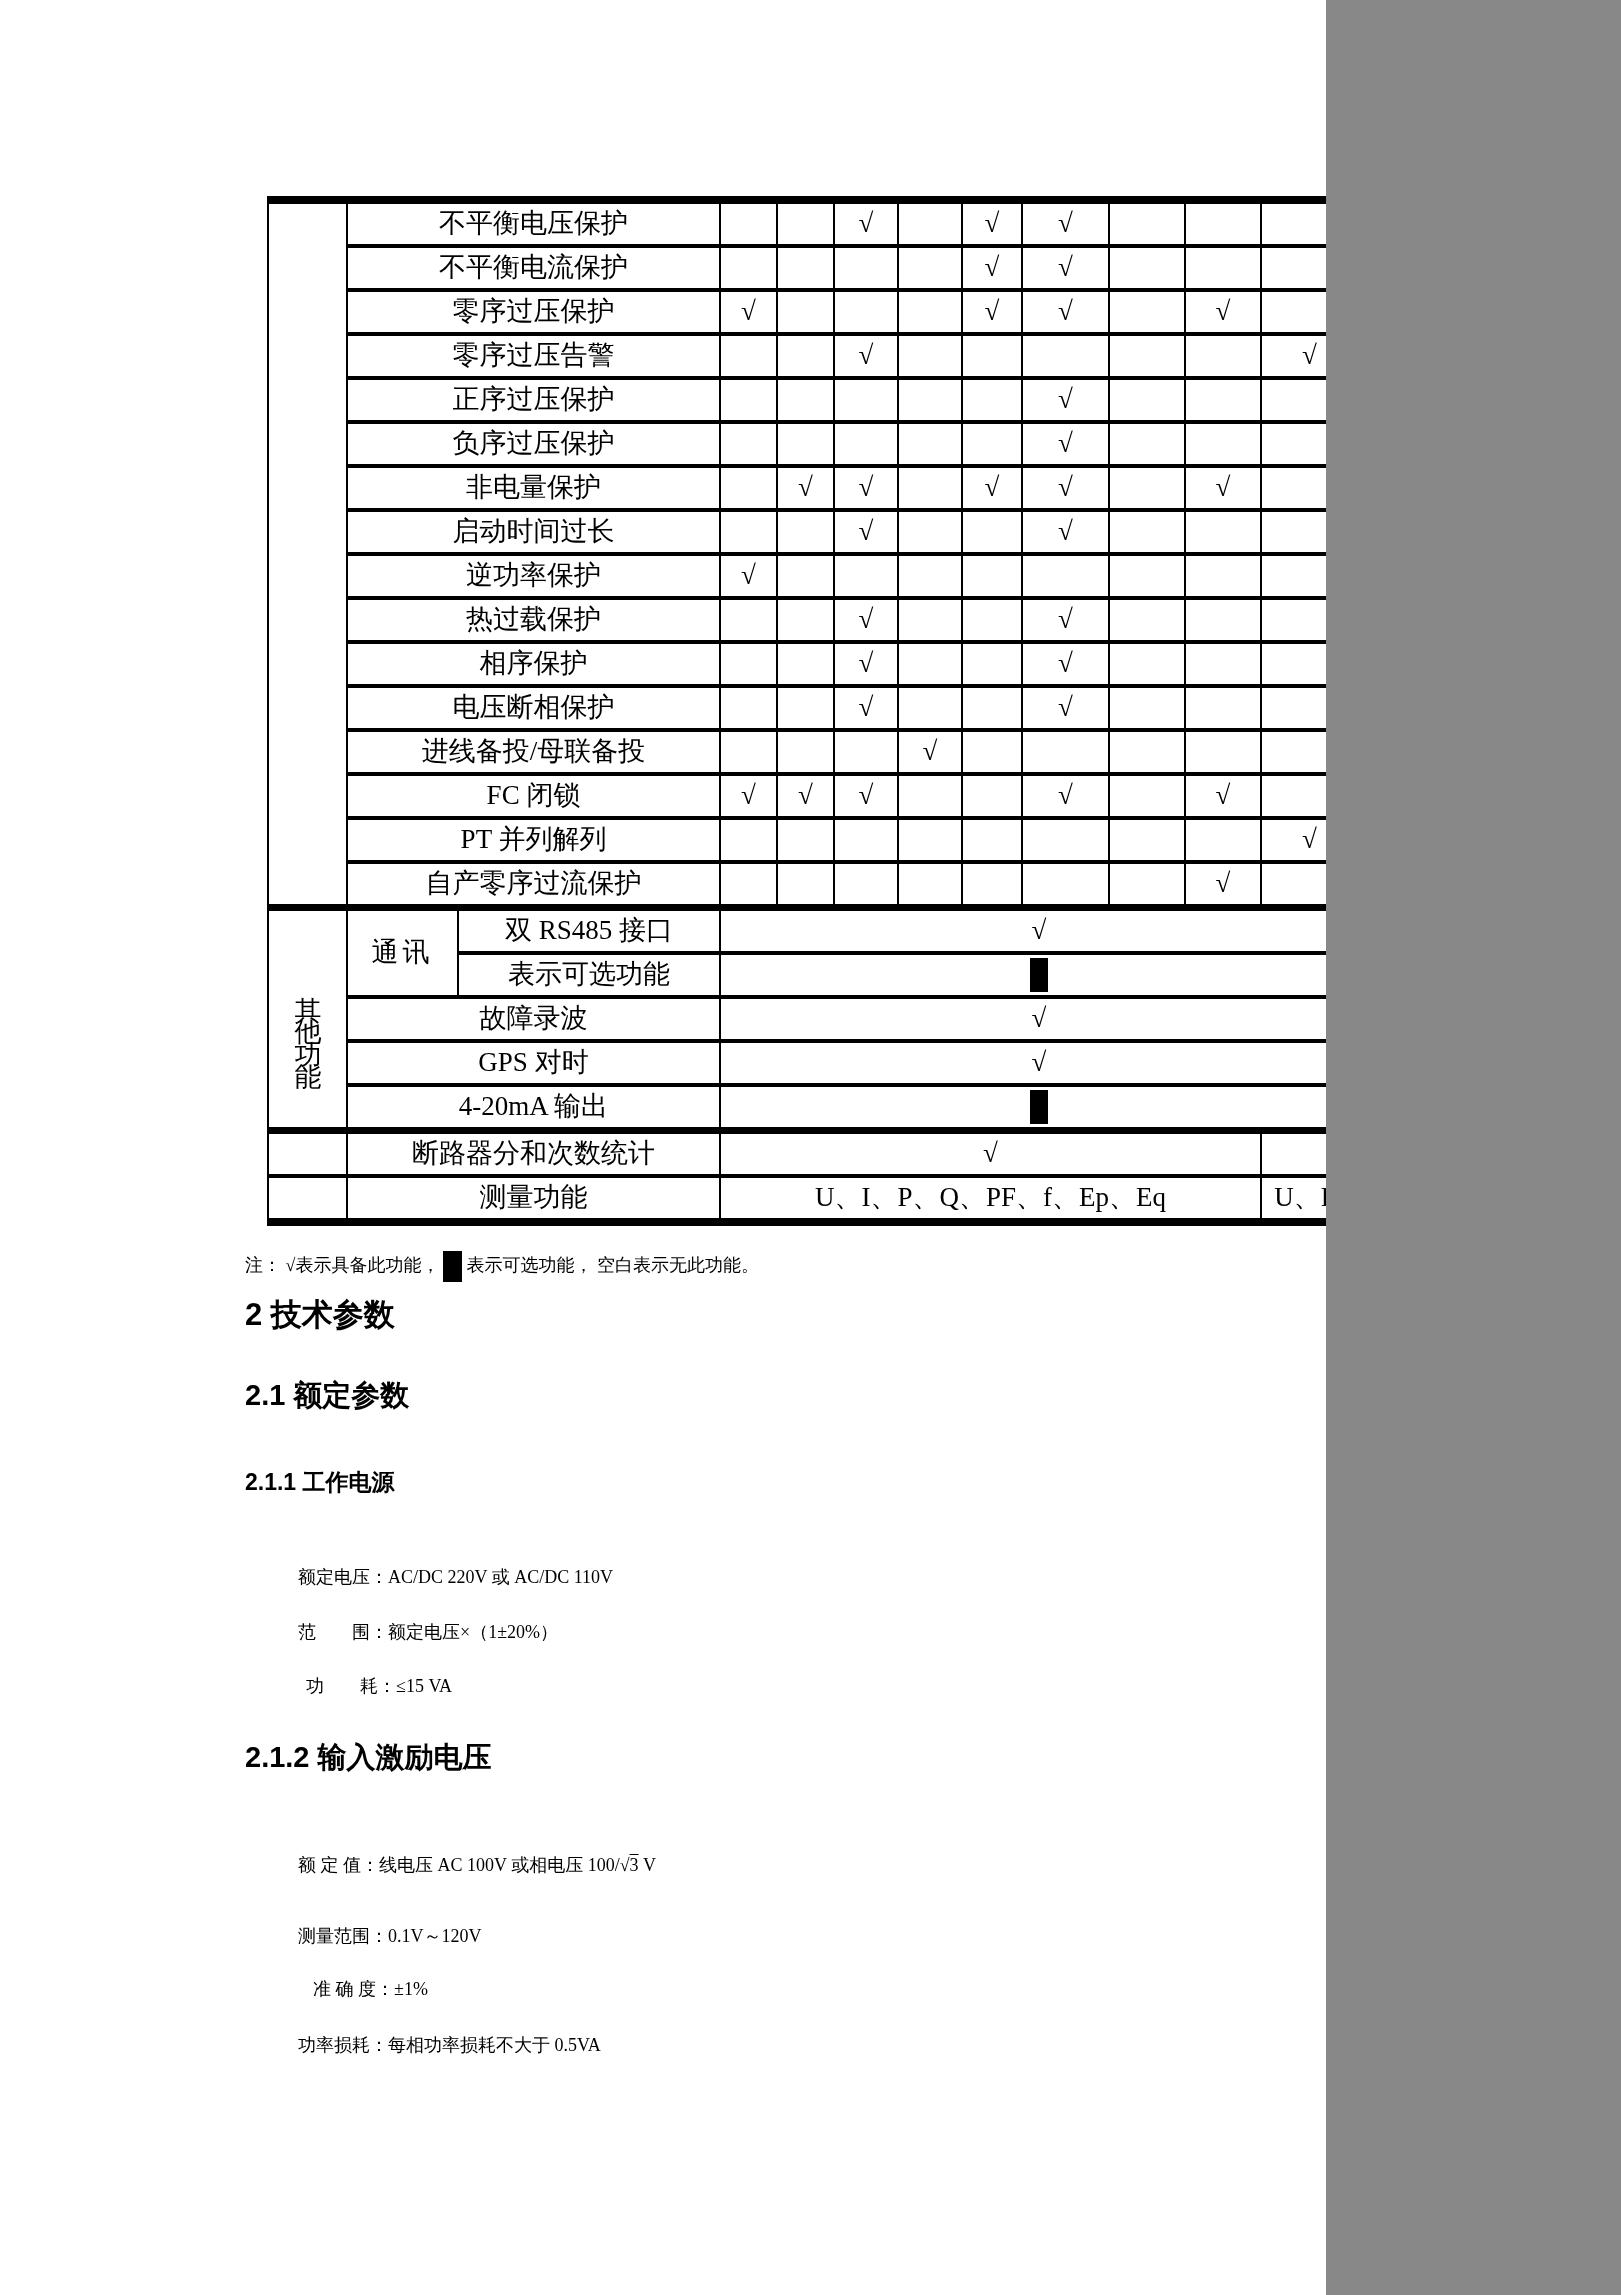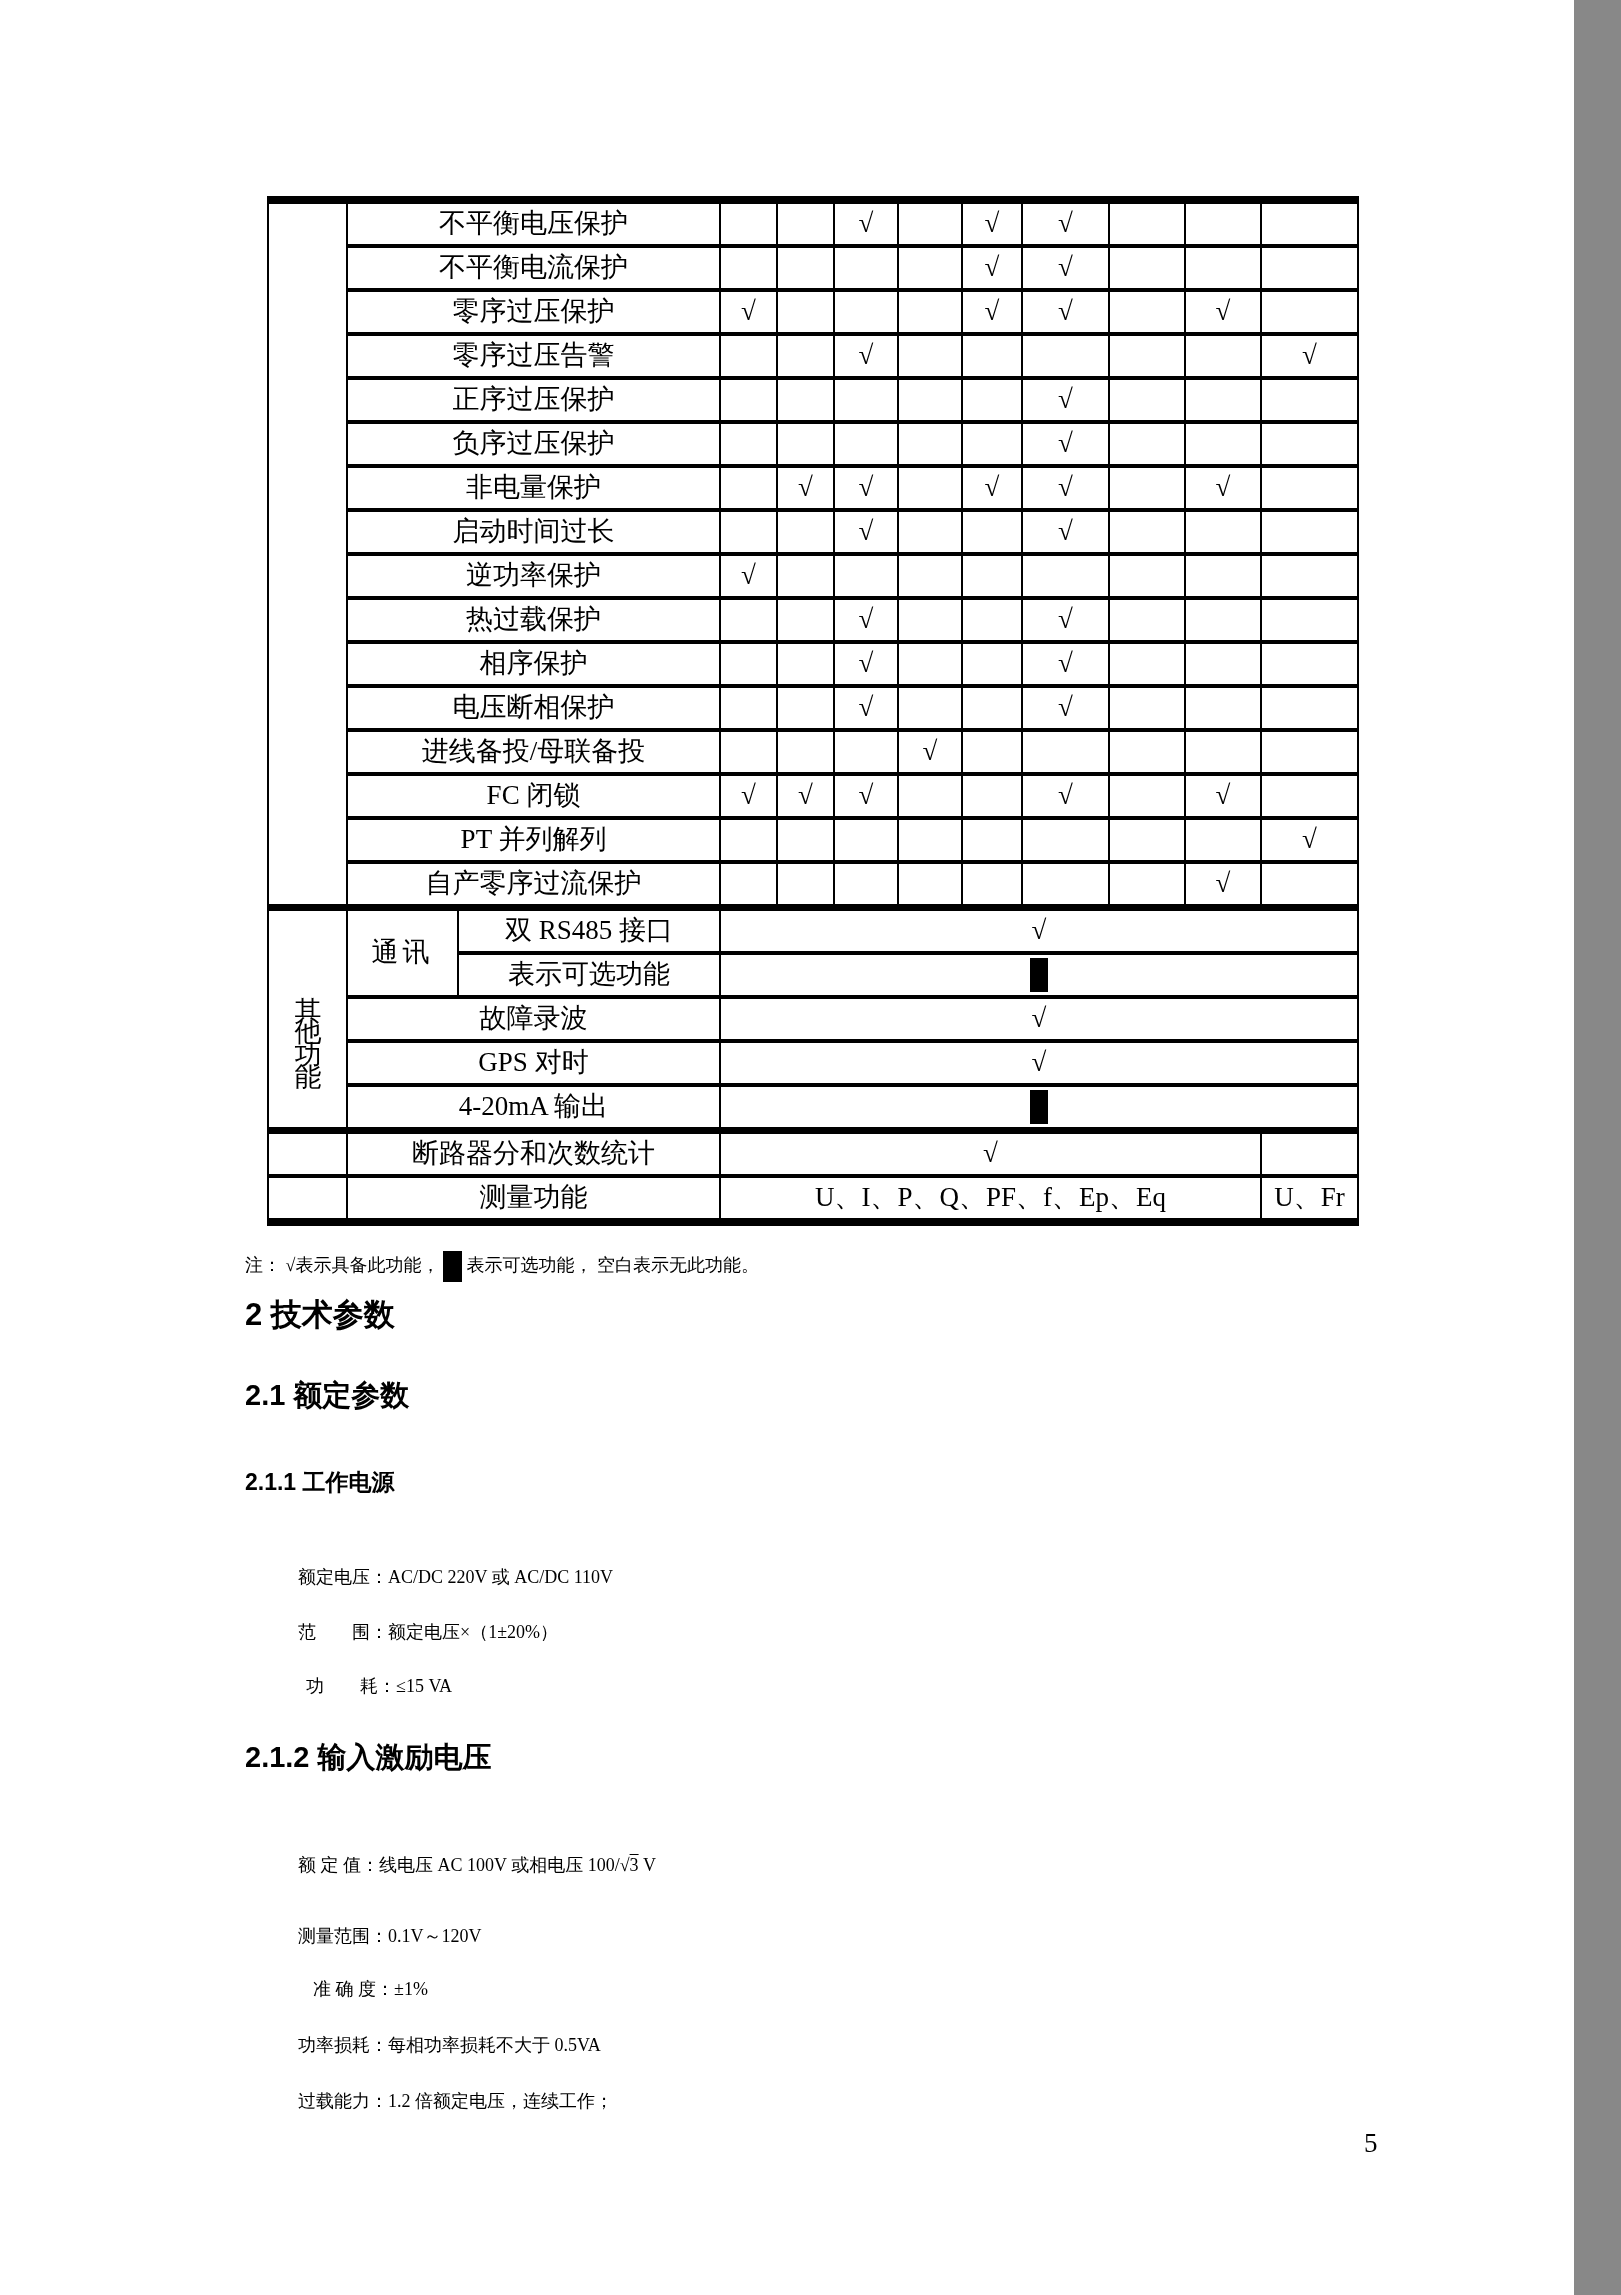--- a/index.html
+++ b/index.html
@@ -1,17 +1,17 @@
 <!DOCTYPE html>
 <html style="font-size:11px"><head>
 <meta charset="utf-8">
 <style>
   html,body { margin:0; padding:0; background:#888; }
   .page {
-    position:relative; width:1574px; height:2295px; background:#ffffff;
+    position:relative; width:1326px; height:2295px; background:#ffffff;
     font-family:"Liberation Serif","DejaVu Serif",serif; color:#000;
     overflow:hidden;
   }
 
   
   table.func-table {
     position:absolute; left:267px; top:196px;
     border-collapse:collapse; table-layout:fixed;
     width:1092px;
   }
@@ -323,17 +323,16 @@
   <p class="txt bl1">额定电压：AC/DC 220V 或 AC/DC 110V</p>
   <p class="txt bl2">范　　围：额定电压×（1±20%）</p>
   <p class="txt bl3">功　　耗：≤15 VA</p>
 
   <div class="heading h-sub3">2.1.2 输入激励电压</div>
 
   <p class="txt bl4"><span>额 定 值：线电压 AC 100V 或相电压 100/</span><span>√</span><span class="radicand">3</span><span> V</span></p>
   <p class="txt bl5">测量范围：0.1V～120V</p>
   <p class="txt bl6">准 确 度：±1%</p>
   <p class="txt bl7">功率损耗：每相功率损耗不大于 0.5VA</p>
-  <p class="txt bl8">过载能力：1.2 倍额定电压，连续工作；</p>
 
   <div class="page-num">5</div>
 </div>
 
 
 </body></html>

